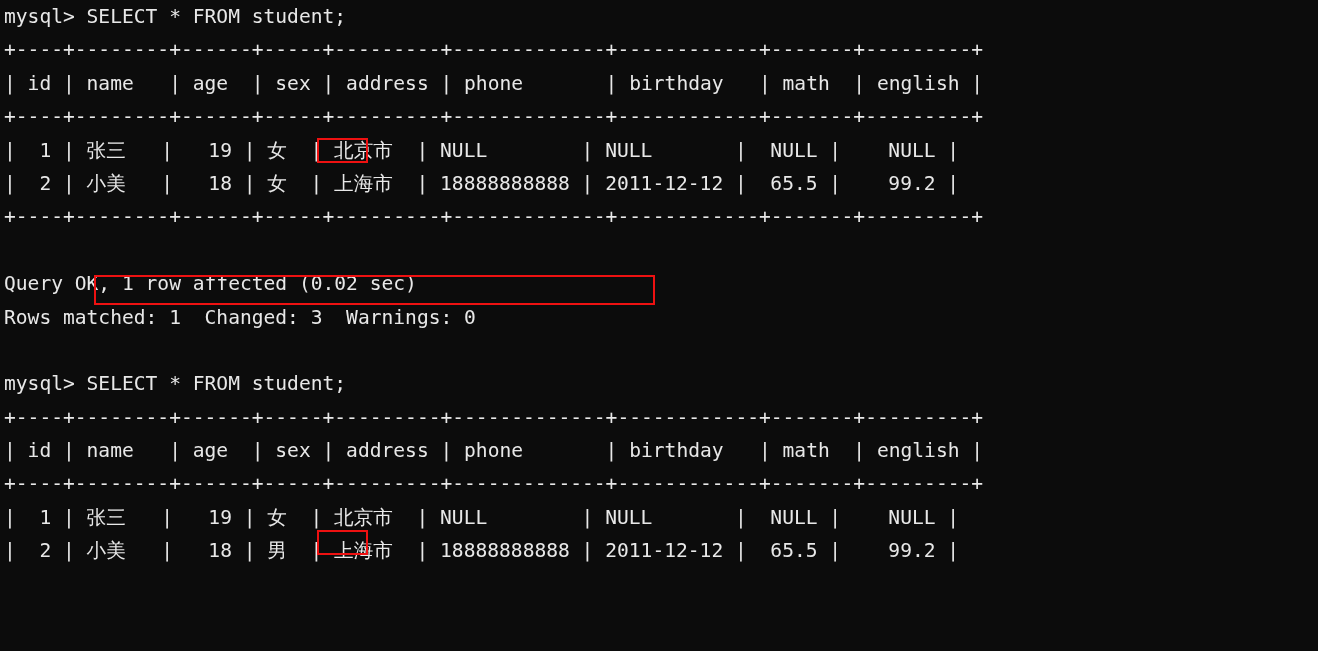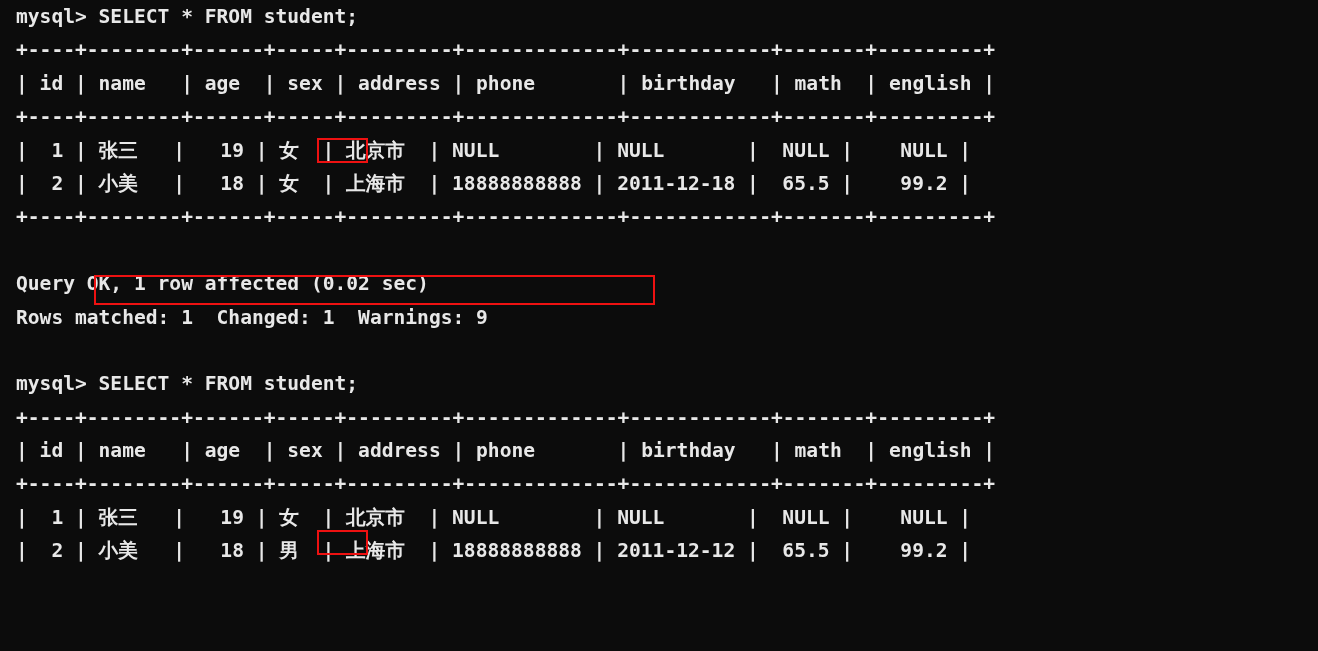--- a/index.html
+++ b/index.html
@@ -17,23 +17,22 @@
     font-size: 19.6px;
     line-height: 33.4px;
     overflow: hidden;
     box-sizing: border-box;
     padding: 0;
   }
   .line {
     height: 33.4px;
     white-space: pre;
     letter-spacing: 0px;
-    padding-left: 16px;
+    padding-left: 4px;
     font-variant-ligatures: none;
-    font-weight: bold;
   }
   .blank { height: 33.4px; }
   .hl {
     position: absolute;
     border: 2px solid #ee1111;
     box-sizing: border-box;
     pointer-events: none;
   }
   #box-update  { left: 94px;  top: 275px; width: 561px; height: 30px; }
   #box-sex-old { left: 317px; top: 138px; width: 51px;  height: 25px; }
@@ -43,28 +42,28 @@
 <body>
 
 <div id="terminal">
 
   <div class="line">mysql&gt; SELECT * FROM student;</div>
 
   <div class="line">+----+--------+------+-----+---------+-------------+------------+-------+---------+</div>
   <div class="line">| id | name   | age  | sex | address | phone       | birthday   | math  | english |</div>
   <div class="line">+----+--------+------+-----+---------+-------------+------------+-------+---------+</div>
   <div class="line">|  1 | 张三   |   19 | 女  | 北京市  | NULL        | NULL       |  NULL |    NULL |</div>
-  <div class="line">|  2 | 小美   |   18 | 女  | 上海市  | 18888888888 | 2011-12-18 |  65.5 |    99.2 |</div>
+  <div class="line">|  2 | 小美   |   18 | 女  | 上海市  | 18888888888 | 2011-12-12 |  65.5 |    99.2 |</div>
   <div class="line">+----+--------+------+-----+---------+-------------+------------+-------+---------+</div>
 
 
   <div class="blank"></div>
 
   <div class="line">Query OK, 1 row affected (0.02 sec)</div>
-  <div class="line">Rows matched: 1  Changed: 1  Warnings: 9</div>
+  <div class="line">Rows matched: 1  Changed: 3  Warnings: 0</div>
 
   <div class="blank"></div>
 
   <div class="line">mysql&gt; SELECT * FROM student;</div>
 
   <div class="line">+----+--------+------+-----+---------+-------------+------------+-------+---------+</div>
   <div class="line">| id | name   | age  | sex | address | phone       | birthday   | math  | english |</div>
   <div class="line">+----+--------+------+-----+---------+-------------+------------+-------+---------+</div>
   <div class="line">|  1 | 张三   |   19 | 女  | 北京市  | NULL        | NULL       |  NULL |    NULL |</div>
   <div class="line">|  2 | 小美   |   18 | 男  | 上海市  | 18888888888 | 2011-12-12 |  65.5 |    99.2 |</div>

